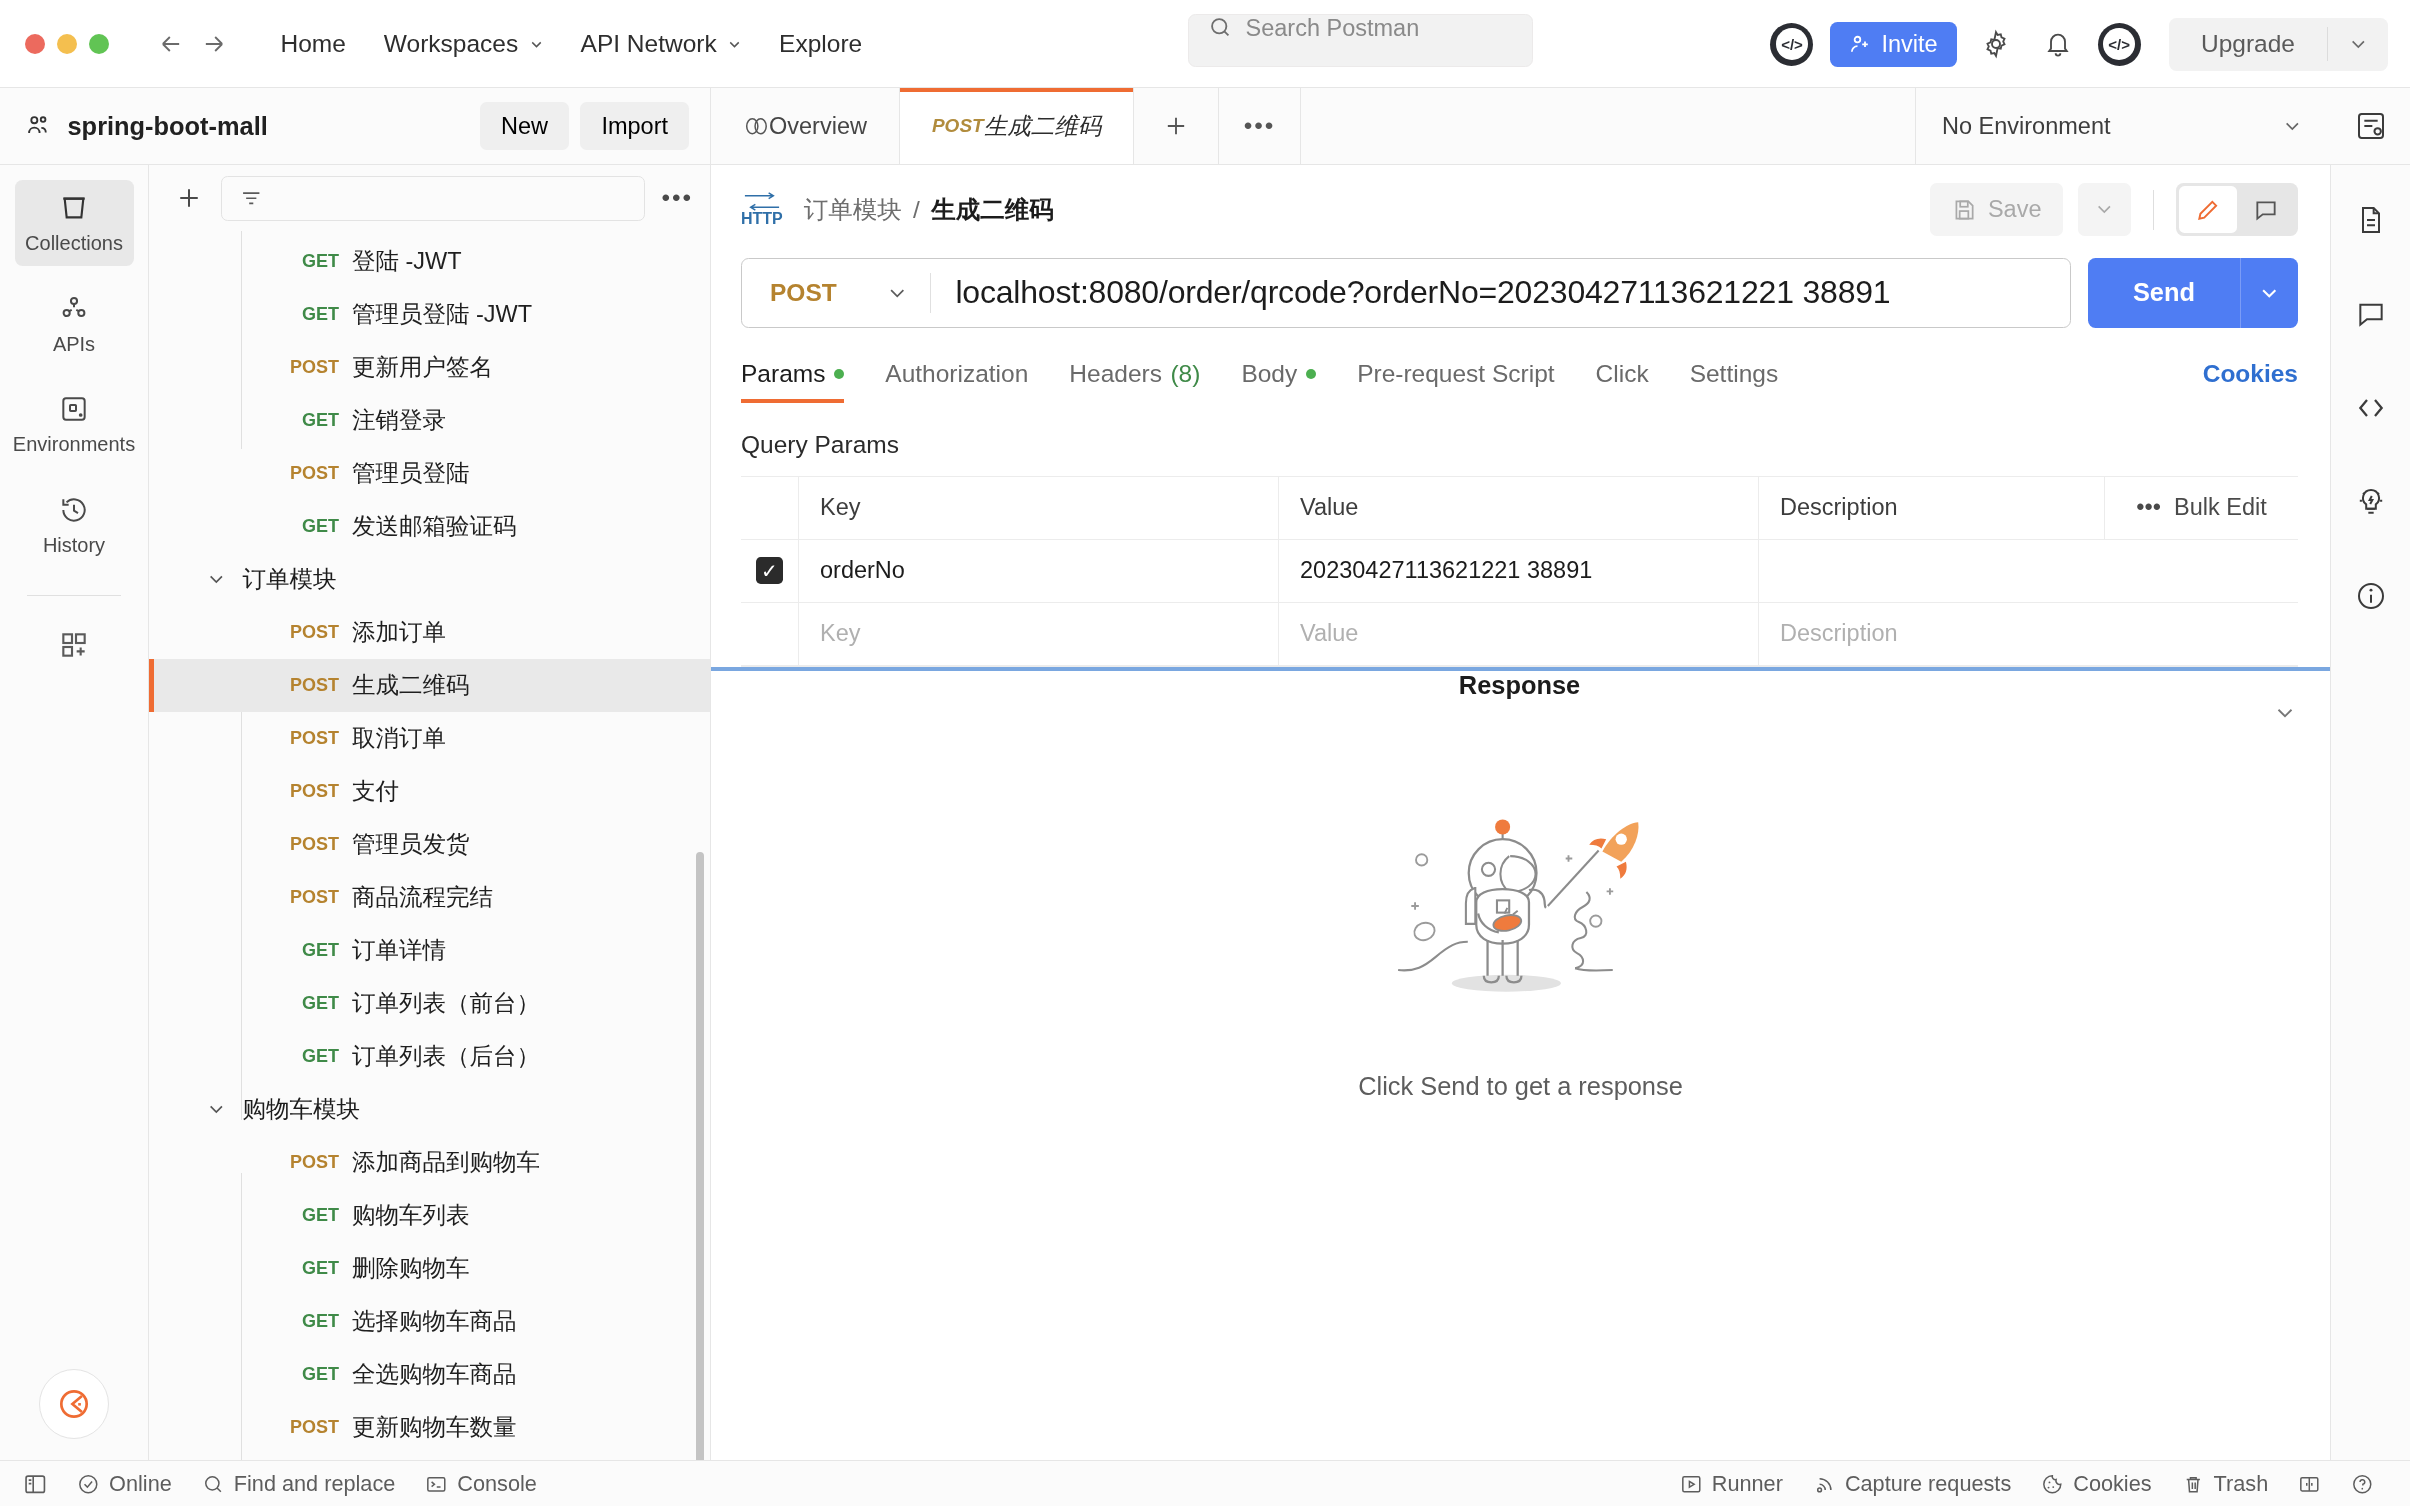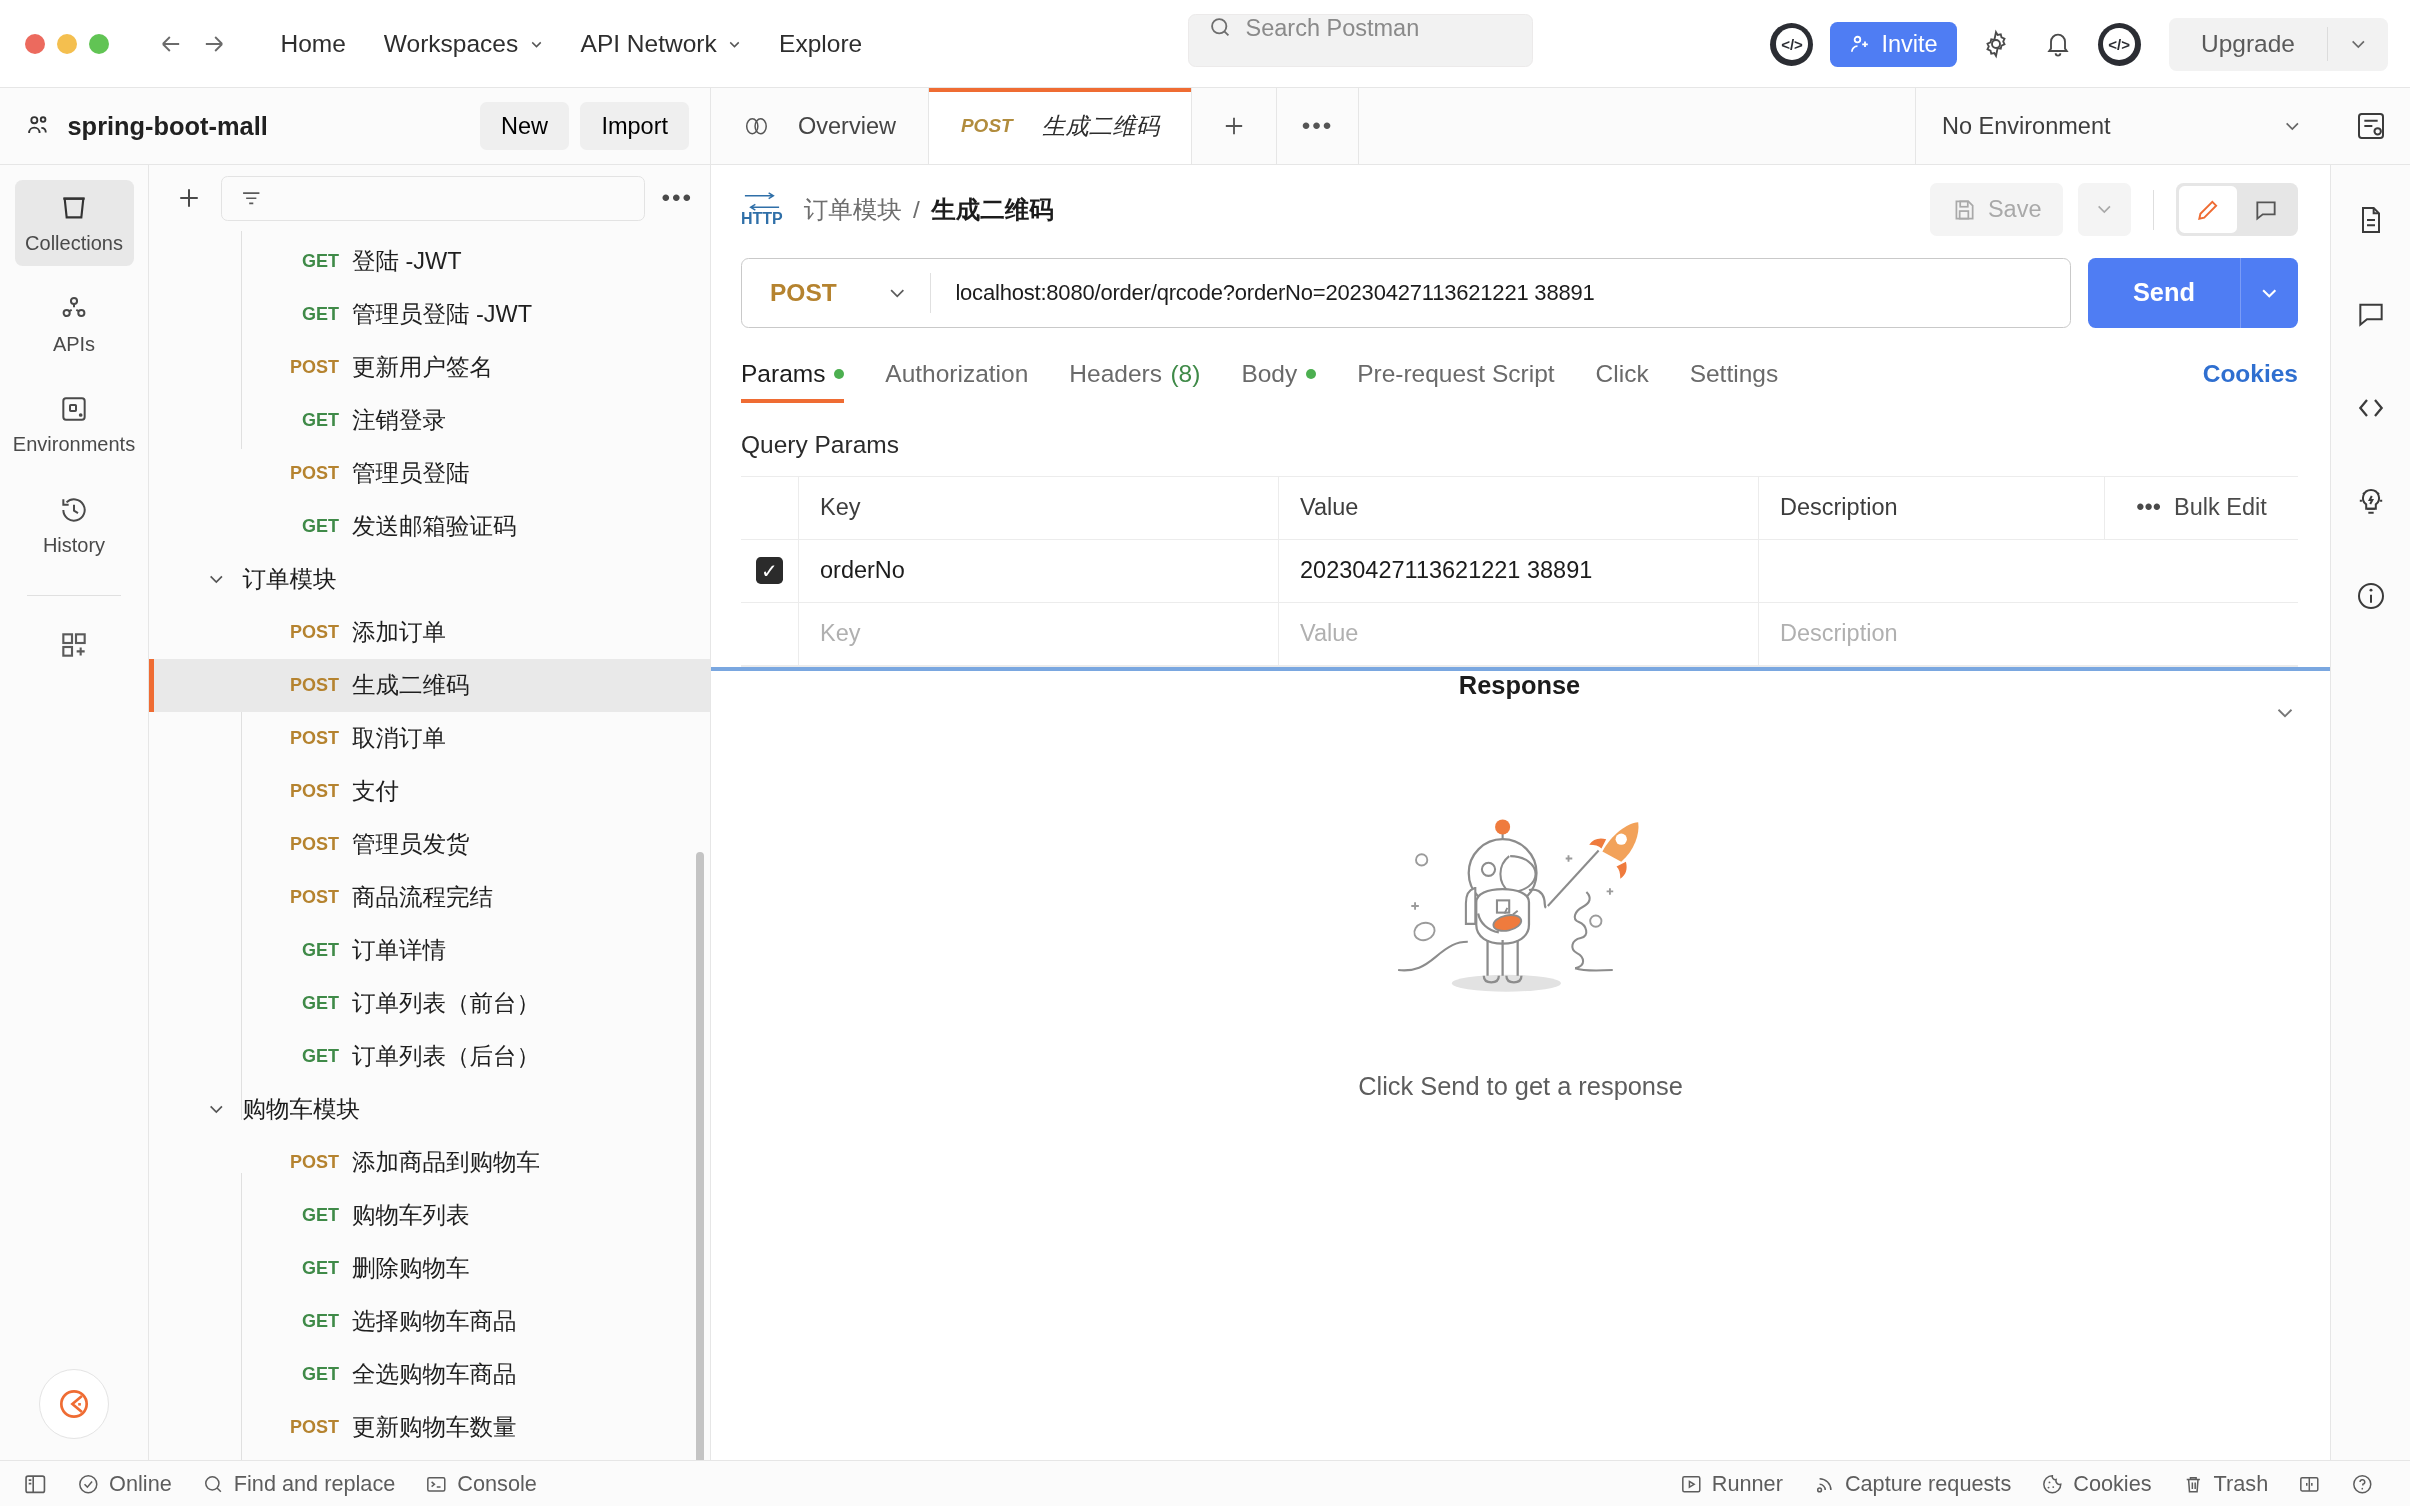--- a/index.html
+++ b/index.html
@@ -78,21 +78,21 @@
     border-right: 0.9px solid #e6e6e6; background:#fbfbfb;
   }
   .ws-name { font-size: 25.4px; font-weight: 700; color: #212121; }
   .ws-btns { margin-left: auto; display: flex; gap: 11.3px; padding-right: 21px; }
   .ws-btn {
     font-size: 23.5px; color: #000000; background: #efefef; border: none;
     padding: 10.4px 21px; border-radius: 6.6px; font-family: Liberation Sans, sans-serif; cursor: pointer;
   }
   .tabstrip { flex: 1; display: flex; align-items: stretch; background: #fbfbfb; position: relative; }
   .tab {
-    display: flex; align-items: center; gap: 29px; padding: 0 32px;
+    display: flex; align-items: center; gap: 0; padding: 0 32px;
     border-right: 0.9px solid #e6e6e6; font-size: 23.5px; color: #454545;
     background: #fbfbfb; position: relative; min-width: 113px;
   }
   .tab.active { background: #ffffff; }
   .tab.active::before {
     content:''; position: absolute; left:0; right:0; top:0; height:3.8px; background:#ef6c33;
   }
   .tab .method { font-size: 19px; font-weight: 700; font-style: italic; color:#b18c3d; }
   .tab .tlabel { font-style: italic; color:#2d2d2d; }
   .tab-add { display:flex; align-items:center; padding: 0 28px; border-right: 0.9px solid #e6e6e6; color:#555; }
@@ -187,21 +187,21 @@
   .urlbox {
     flex:1; height: 70px; border: 0.9px solid #c9c9c9; border-radius: 7.5px;
     display:flex; align-items:center; background:#fff;
   }
   .method-sel {
     display:flex; align-items:center; gap: 0; padding: 0 0 0 28px; width: 188px;
     font-size: 24.5px; font-weight: 700; color: #b5832f;
   }
   .method-sel .mchev { margin-left: auto; margin-right: 21px; color:#5c5c5c; }
   .method-div { width:0.9px; height: 40px; background:#e0e0e0; }
-  .urlinput { flex:1; padding-left: 24.5px; font-size: 22px; color: #1c1c1c; letter-spacing: -0.2px; }
+  .urlinput { flex:1; padding-left: 24.5px; font-size: 32px; color: #1c1c1c; letter-spacing: -0.2px; }
   .sendwrap { display:flex; align-items:stretch; }
   .send-btn {
     background: #4f7df3; color:#fff; font-size: 25.4px; font-weight:700;
     border: none; border-radius: 7.5px 0 0 7.5px; padding: 0 45px; height: 70px;
     font-family: inherit; cursor:pointer;
   }
   .send-chev {
     background:#4f7df3; border-radius: 0 7.5px 7.5px 0; width: 58px; height:70px;
     display:flex; align-items:center; justify-content:center; color:#fff;
     border-left: 0.9px solid #7b9cf7;

